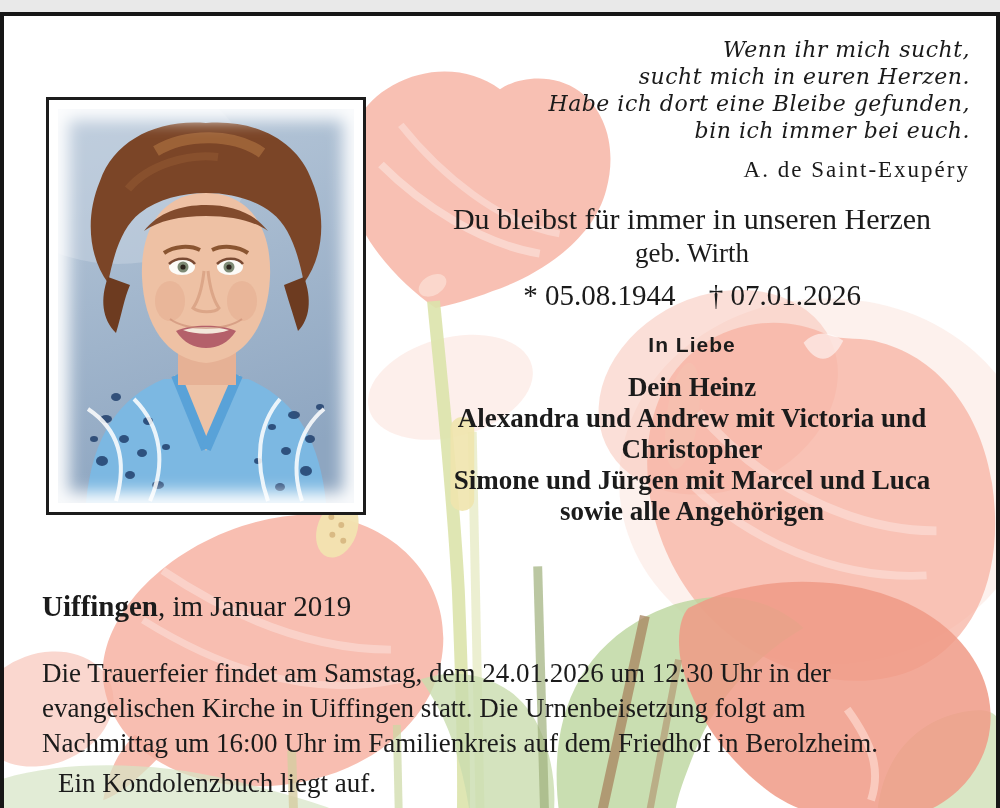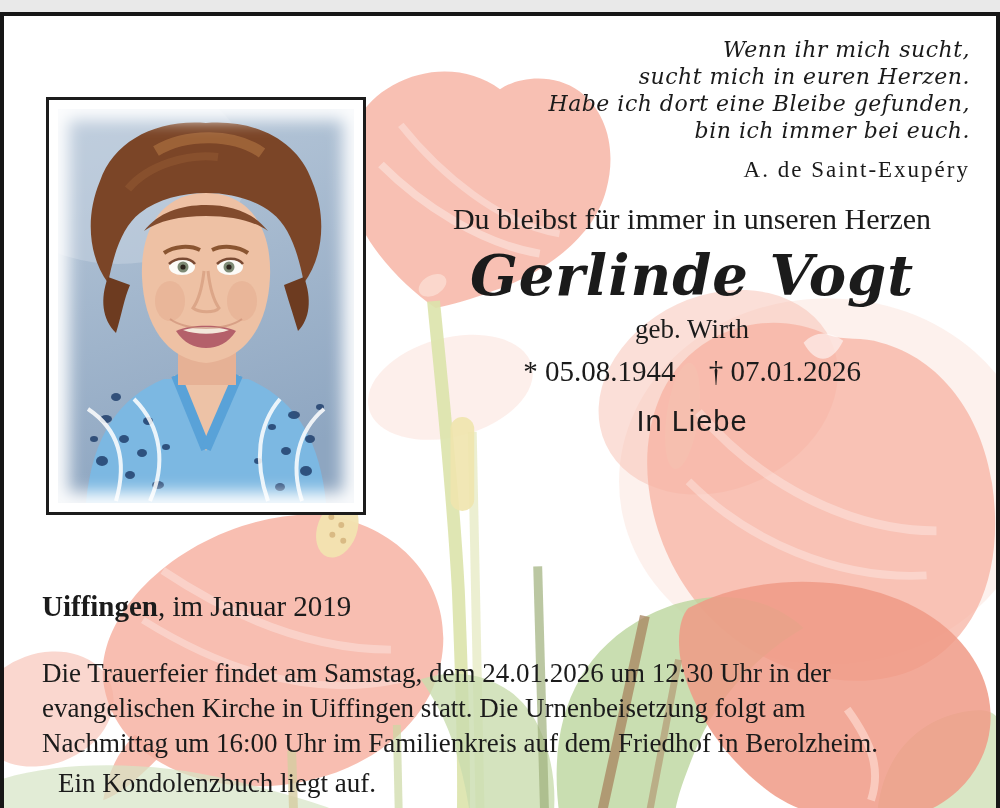--- a/index.html
+++ b/index.html
@@ -44,22 +44,22 @@
   .center-col{position:absolute;left:405px;top:186px;width:566px;text-align:center;z-index:4;}
   .tribute{font-size:30px;line-height:34px;}
   .deceased-name{
     font-family:"DejaVu Serif", serif;font-style:italic;font-weight:bold;
     font-size:56px;line-height:74px;letter-spacing:1px;margin-top:2px;
   }
   .maiden{font-size:27px;line-height:30px;margin-top:2px;font-family:Liberation Serif, serif;}
   .dates{font-size:29px;line-height:34px;margin-top:10px;}
   .dates .death{margin-left:26px;}
   .mourners-intro{
-    font-family:"Liberation Sans", sans-serif;font-weight:normal;
-    font-size:29px;line-height:30px;margin-top:18px;letter-spacing:1px;
+    font-family:"Liberation Sans", sans-serif;font-weight:bold;
+    font-size:21px;line-height:30px;margin-top:18px;letter-spacing:1px;
   }
   .mourners{font-weight:bold;font-size:27px;line-height:31px;margin-top:12px;}
 
   
   .dateline{position:absolute;left:38px;top:574px;font-size:29px;z-index:4;}
   .dateline .place{font-weight:bold;}
   .funeral{position:absolute;left:38px;top:640px;width:935px;font-size:27px;line-height:35px;z-index:4;}
   .condolence{position:absolute;left:54px;top:752px;font-size:27px;z-index:4;}
 </style>
 </head>
@@ -199,27 +199,33 @@
   <div class="poem">
     <div>Wenn ihr mich sucht,</div>
     <div>sucht mich in euren Herzen.</div>
     <div>Habe ich dort eine Bleibe gefunden,</div>
     <div>bin ich immer bei euch.</div>
     <div class="poem-attribution">A. de Saint-Exupéry</div>
   </div>
 
   <div class="center-col">
     <div class="tribute">Du bleibst für immer in unseren Herzen</div>
-    <div class="deceased-name">Gerlinde Vogt</div>
     <div class="maiden">geb. Wirth</div>
     <div class="dates">
       <span class="birth">* 05.08.1944</span>
       <span class="death">† 07.01.2026</span>
     </div>
     <div class="mourners-intro">In Liebe</div>
+    <div class="mourners">
+      <div>Dein Heinz</div>
+      <div>Alexandra und Andrew mit Victoria und</div>
+      <div>Christopher</div>
+      <div>Simone und Jürgen mit Marcel und Luca</div>
+      <div>sowie alle Angehörigen</div>
+    </div>
   </div>
 
   <div class="dateline">
     <span class="place">Uiffingen</span><span>, im Januar 2019</span>
   </div>
 
   <div class="funeral">
     <div>Die Trauerfeier findet am Samstag, dem 24.01.2026 um 12:30 Uhr in der</div>
     <div>evangelischen Kirche in Uiffingen statt. Die Urnenbeisetzung folgt am</div>
     <div>Nachmittag um 16:00 Uhr im Familienkreis auf dem Friedhof in Berolzheim.</div>

